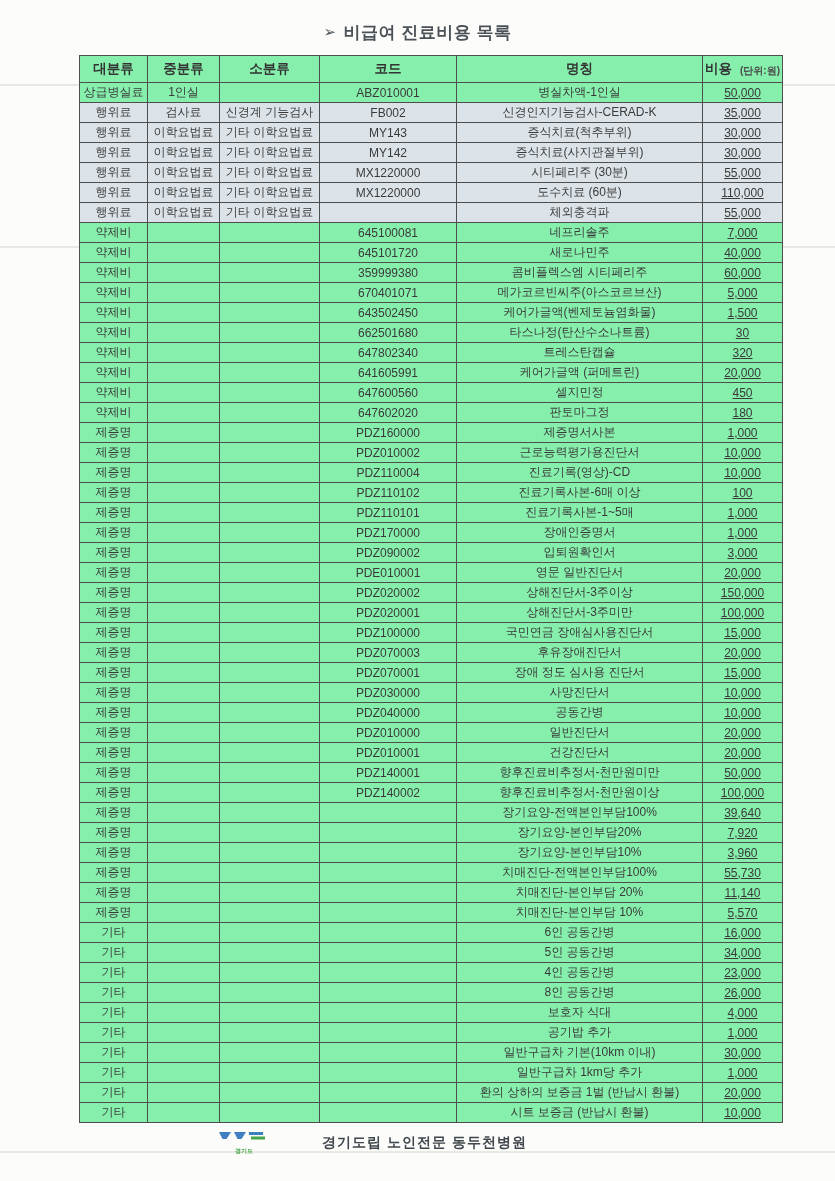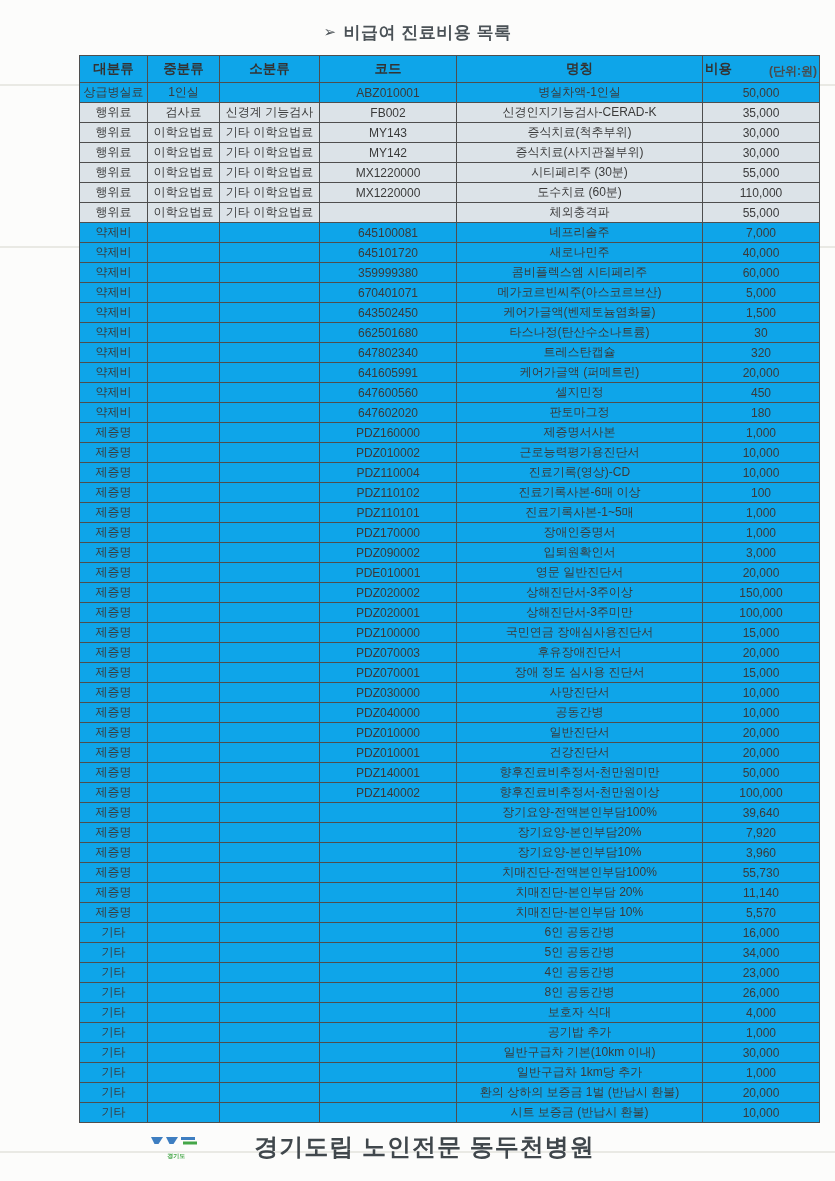--- a/index.html
+++ b/index.html
@@ -24,56 +24,56 @@
     position:relative;z-index:1;
   }
   .title-row .arrow{font-size:15px;transform:translateY(-1px);}
 
   table.fee{
     border-collapse:collapse;
     table-layout:fixed;
     margin-left:79px;
     margin-top:11px;
     position:relative;z-index:1;
-    background:#0ea5e9;
+    background:#86efac;
   }
   table.fee th, table.fee td{
     border:1px solid #4e4e4e;
     overflow:hidden;white-space:nowrap;
     text-align:center;
     padding:0 2px;
     height:19px;
     font-size:12px;
     color:#3a3a3a;
   }
   table.fee thead th{
     height:26px;
     font-size:13.5px;
     font-weight:bold;
     color:#333;
   }
   th.col-cost{padding-right:4px;}
-  .cost-head{display:flex;justify-content:flex-end;align-items:center;gap:2px;}
-  .cost-head .unit{font-size:12px;font-weight:bold;color:#4a4a4a;transform:translateY(2px);margin-left:35px;}
+  .cost-head{display:flex;justify-content:flex-end;align-items:center;gap:8px;}
+  .cost-head .unit{font-size:10px;font-weight:bold;color:#4a4a4a;transform:translateY(2px);}
   td.col-category{font-size:12px;}
   td.col-subcategory, td.col-detail{font-size:10.5px;}
   td.col-code{font-size:12px;}
   td.col-name{font-size:12.5px;}
-  td.col-cost{text-align:right;padding-right:6px;font-size:12.5px;}
+  td.col-cost{text-align:right;padding-right:6px;font-size:12.5px;text-decoration:underline;}
   tr.shaded td{background:#dce3e8;}
 
   .footer{
     margin-top:8px;
     display:flex;justify-content:center;align-items:center;gap:22px;
     position:relative;z-index:1;
   }
   .footer .logo{display:flex;flex-direction:column;align-items:center;line-height:1;transform:translateX(-60px);}
   .footer .logo-caption{font-size:6px;color:#44a648;margin-top:1px;font-weight:bold;}
   .footer .hospital{
-    font-size:24px;font-weight:bold;color:#40474c;letter-spacing:1px;
+    font-size:14px;font-weight:bold;color:#40474c;letter-spacing:1px;
     transform:translateX(-30px);
   }
 </style>
 </head>
 <body>
 
 <div class="scan-line l1"></div>
 <div class="scan-line l2"></div>
 <div class="scan-line l3"></div>
 

